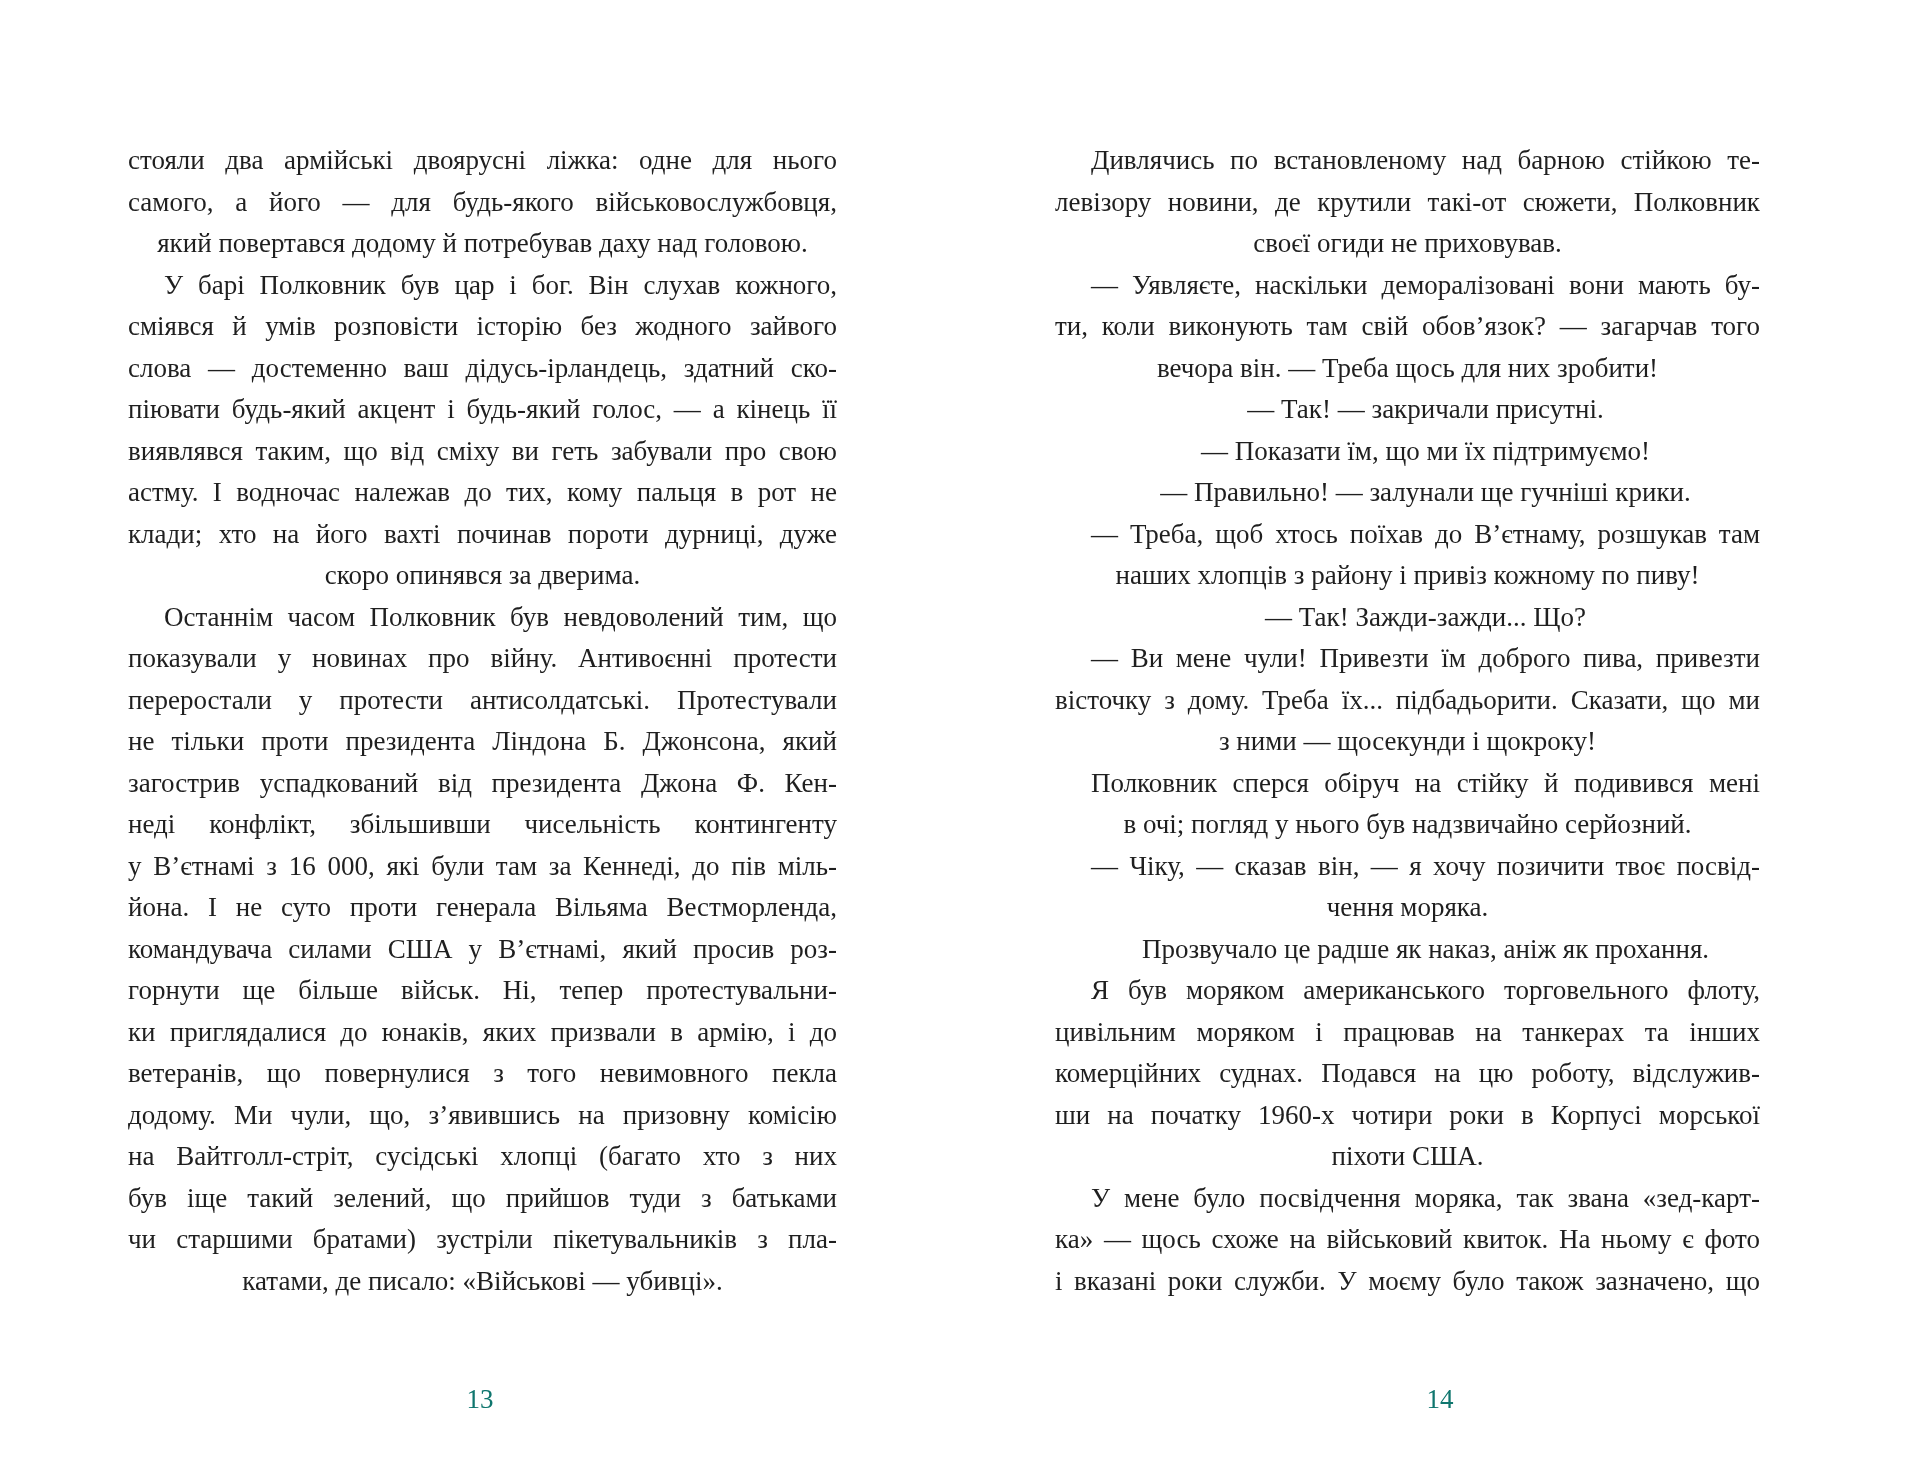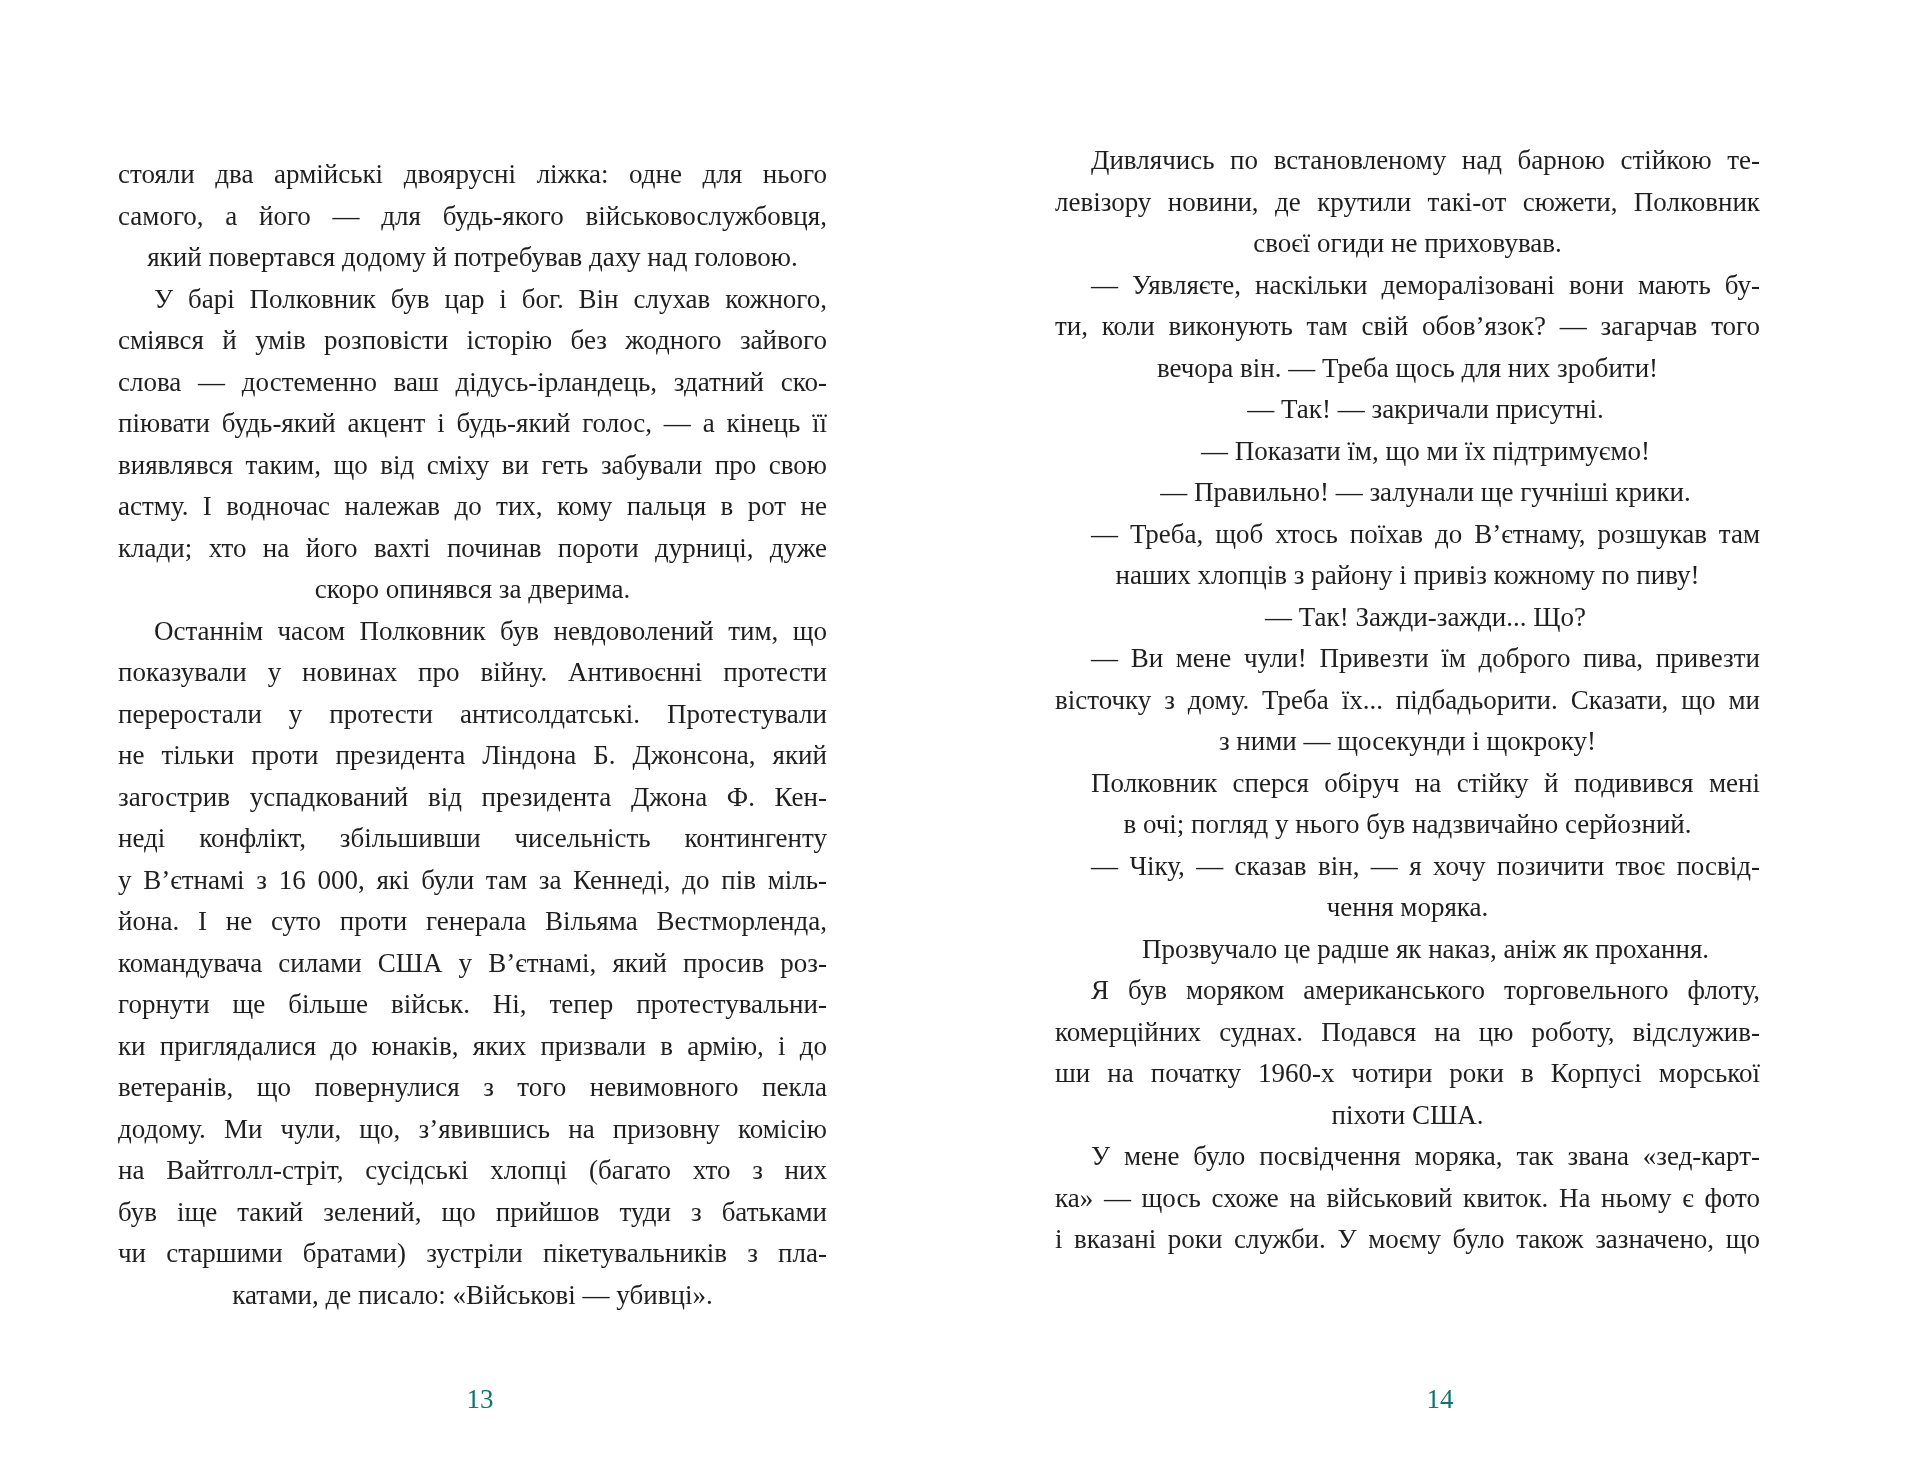--- a/index.html
+++ b/index.html
@@ -15,21 +15,21 @@
     font-family: "Liberation Serif", "DejaVu Serif", serif;
     color: #1f1f1f;
     overflow: hidden;
   }
   .text-column {
     position: absolute;
     top: 140px;
     font-size: 27px;
     line-height: 41.5px;
   }
-  .col-left  { left: 118px;  width: 709px; margin-top: 14px; }
+  .col-left  { left: 128px;  width: 709px; }
   .col-right { left: 1055px; width: 705px; }
 
   .line {
     text-align: justify;
     text-align-last: justify;
     white-space: normal;
   }
   .line.indent { text-indent: 36px; }
   .line.para-end {
     text-align: center;
@@ -103,20 +103,21 @@
         <div class="line indent para-end">— Так! Зажди-зажди... Що?</div>
         <div class="line indent">— Ви мене чули! Привезти їм доброго пива, привезти</div>
         <div class="line">вісточку з дому. Треба їх... підбадьорити. Сказати, що ми</div>
         <div class="line para-end">з ними — щосекунди і щокроку!</div>
         <div class="line indent">Полковник сперся обіруч на стійку й подивився мені</div>
         <div class="line para-end">в очі; погляд у нього був надзвичайно серйозний.</div>
         <div class="line indent">— Чіку, — сказав він, — я хочу позичити твоє посвід-</div>
         <div class="line para-end">чення моряка.</div>
         <div class="line indent para-end">Прозвучало це радше як наказ, аніж як прохання.</div>
         <div class="line indent">Я був моряком американського торговельного флоту,</div>
+        <div class="line">цивільним моряком і працював на танкерах та інших</div>
         <div class="line">комерційних суднах. Подався на цю роботу, відслужив-</div>
         <div class="line">ши на початку 1960-х чотири роки в Корпусі морської</div>
         <div class="line para-end">піхоти США.</div>
         <div class="line indent">У мене було посвідчення моряка, так звана «зед-карт-</div>
         <div class="line">ка» — щось схоже на військовий квиток. На ньому є фото</div>
         <div class="line">і вказані роки служби. У моєму було також зазначено, що</div>
       </div>
     <div class="page-number pn-right">14</div>
   </section>
 

